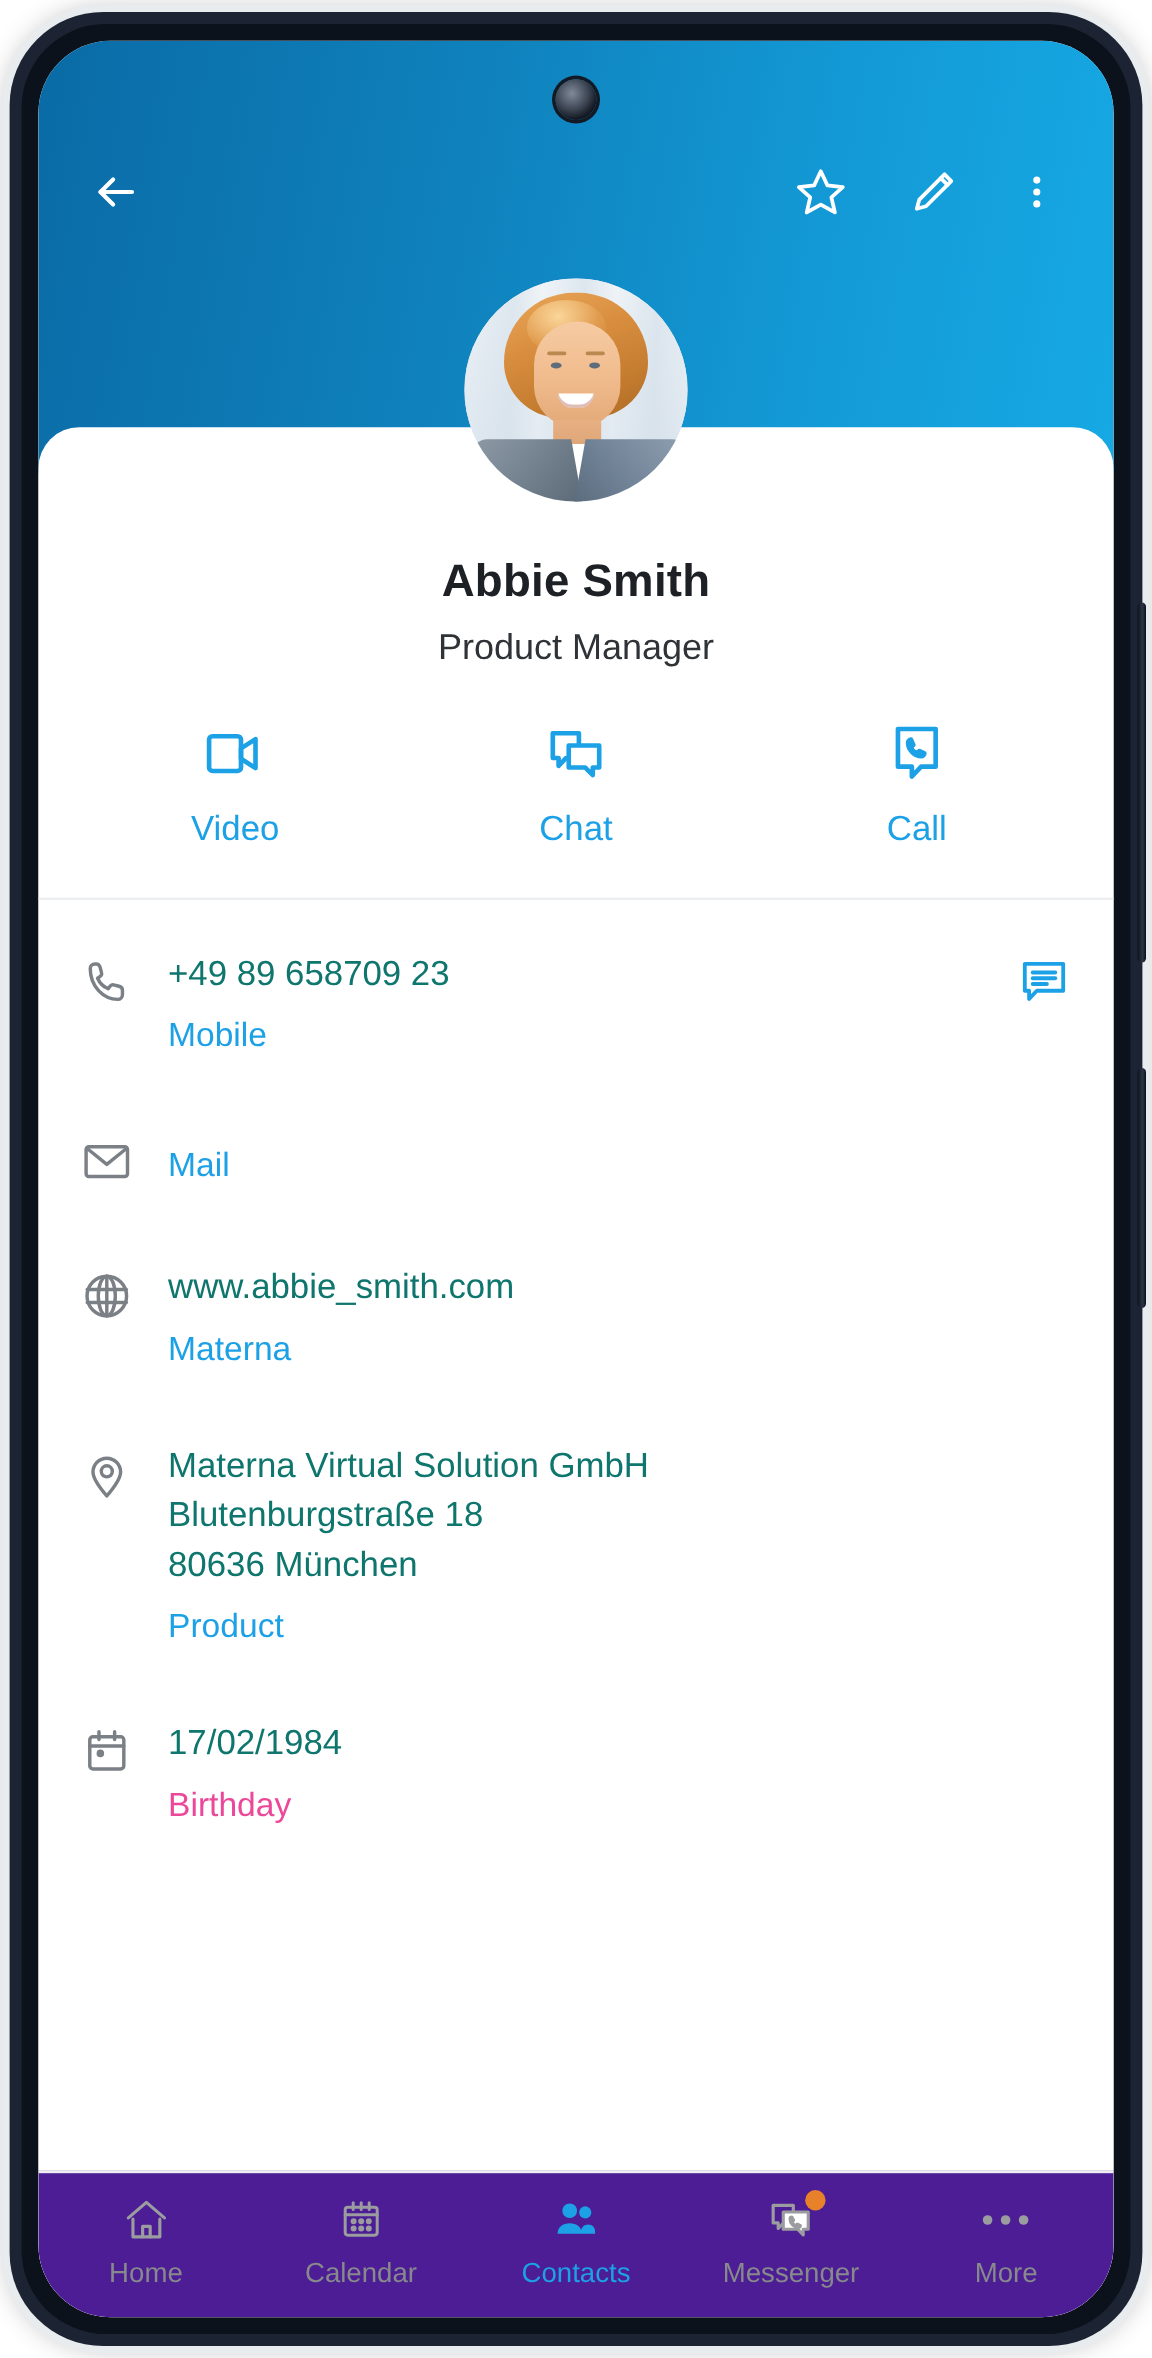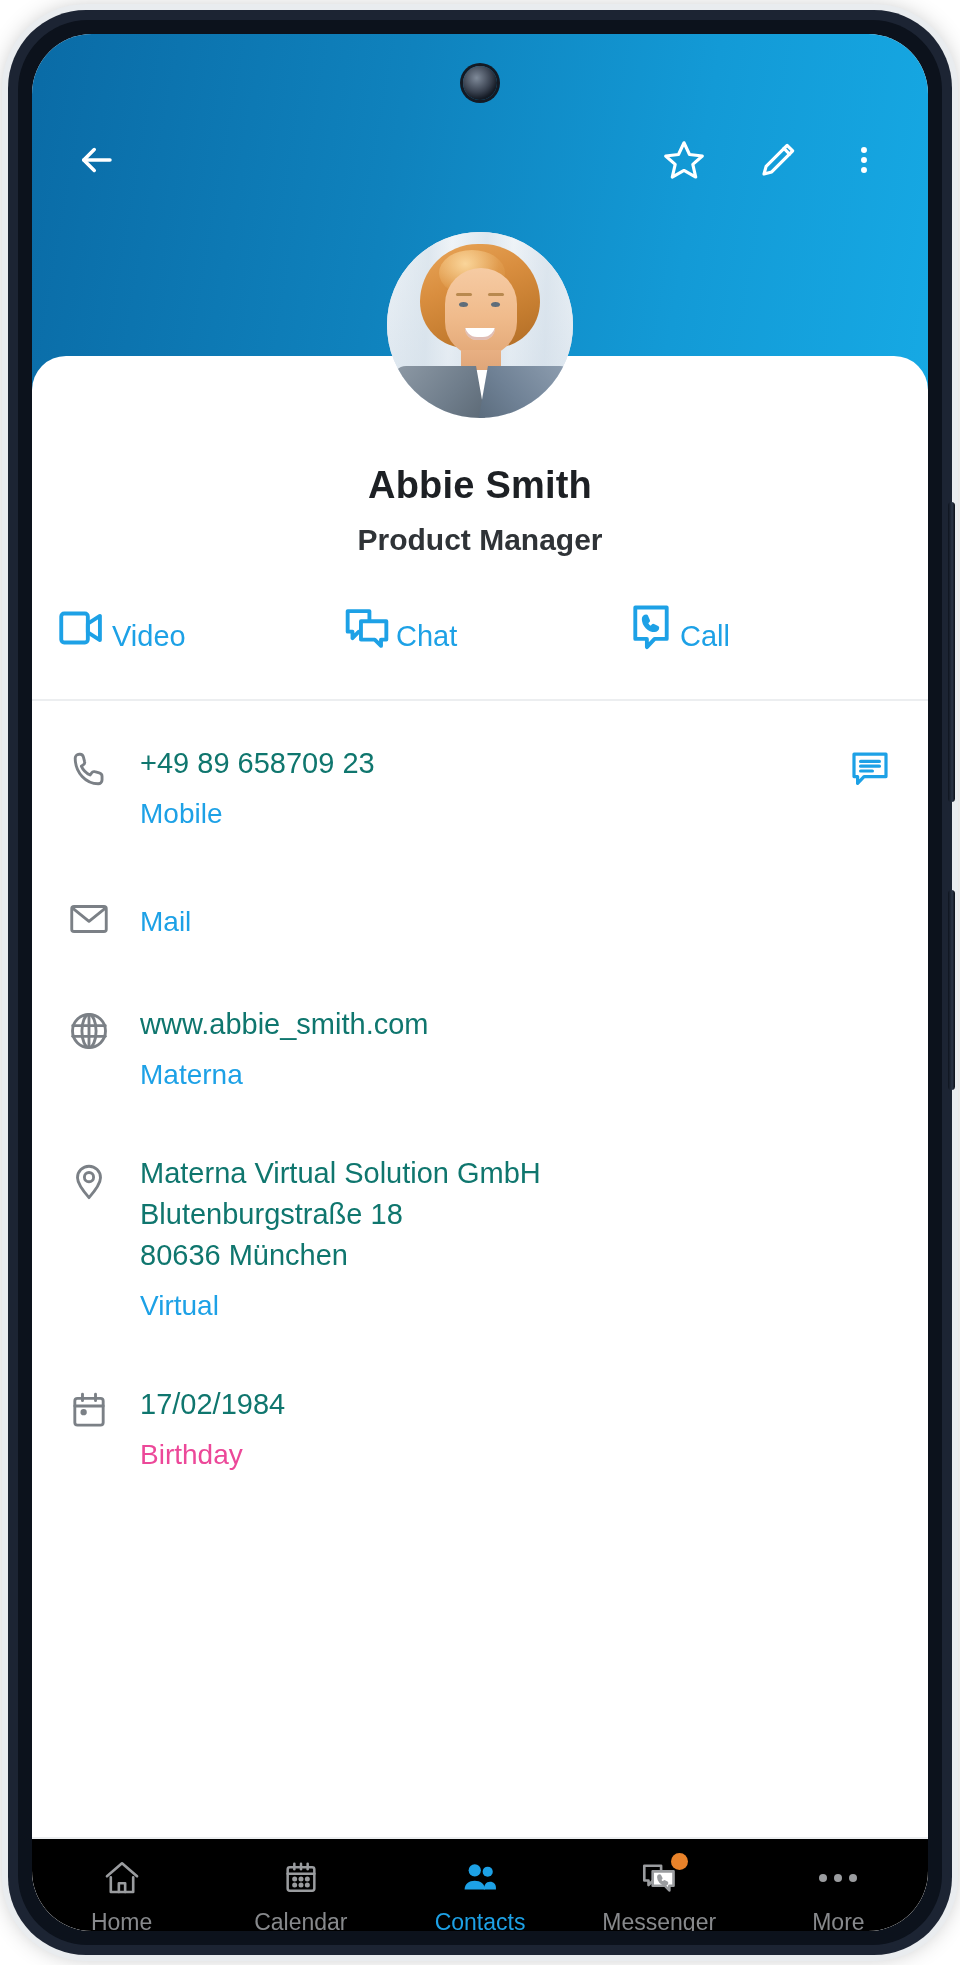--- a/index.html
+++ b/index.html
@@ -192,33 +192,32 @@
     font-size: 38px;
     font-weight: bold;
     color: #1d2024;
     letter-spacing: 0.2px;
     text-align: center;
   }
   #contact-role {
     margin-top: 16px;
     font-size: 30px;
     color: #2f3337;
-    font-weight: bold;
   }
 
   
   #quick-actions {
     margin-top: 40px;
     display: flex;
     padding: 0 22px 0 22px;
   }
   .action {
     flex: 1;
     display: flex;
-    flex-direction: row;
+    flex-direction: column;
     align-items: center;
     cursor: pointer;
   }
   .action-icon { height: 62px; display: flex; align-items: center; justify-content: center; }
   .action-label {
     margin-top: 16px;
     font-size: 29px;
     color: #1da1e6;
   }
 
@@ -260,22 +259,22 @@
     flex: 0 0 70px;
     display: flex;
     justify-content: flex-end;
     padding-top: 2px;
   }
 
   
   #bottom-nav {
     position: absolute;
     left: 0; right: 0; bottom: 0;
-    height: 94px;
-    background: #000000;
+    height: 122px;
+    background: #4c1d95;
     border-top: 2px solid #eceef0;
     display: flex;
     align-items: flex-start;
     padding-top: 16px;
   }
   .nav-item {
     flex: 1;
     display: flex;
     flex-direction: column;
     align-items: center;
@@ -455,21 +454,21 @@
           <div class="row-icon">
             <svg width="46" height="46" viewBox="0 0 24 24" fill="none" stroke="#7b8086" stroke-width="1.5" stroke-linecap="round" stroke-linejoin="round">
               <path d="M12 21.2c3.8-4.4 6-7.5 6-10.4a6 6 0 1 0-12 0c0 2.9 2.2 6 6 10.4z"></path>
               <circle cx="12" cy="10.5" r="2.4"></circle>
             </svg>
           </div>
           <div class="row-body">
             <div class="row-value">Materna Virtual Solution GmbH
 Blutenburgstraße 18
 80636 München</div>
-            <div class="row-label">Virtual</div>
+            <div class="row-label">Product</div>
           </div>
           <div class="row-trailing"></div>
         </div>
 
         <div class="detail-row">
           <div class="row-icon">
             <svg width="46" height="46" viewBox="0 0 24 24" fill="none" stroke="#7b8086" stroke-width="1.5" stroke-linecap="round" stroke-linejoin="round">
               <rect x="4.6" y="5.4" width="14.8" height="14" rx="1.4"></rect>
               <line x1="8.6" y1="3.2" x2="8.6" y2="6.6"></line>
               <line x1="15.4" y1="3.2" x2="15.4" y2="6.6"></line>

